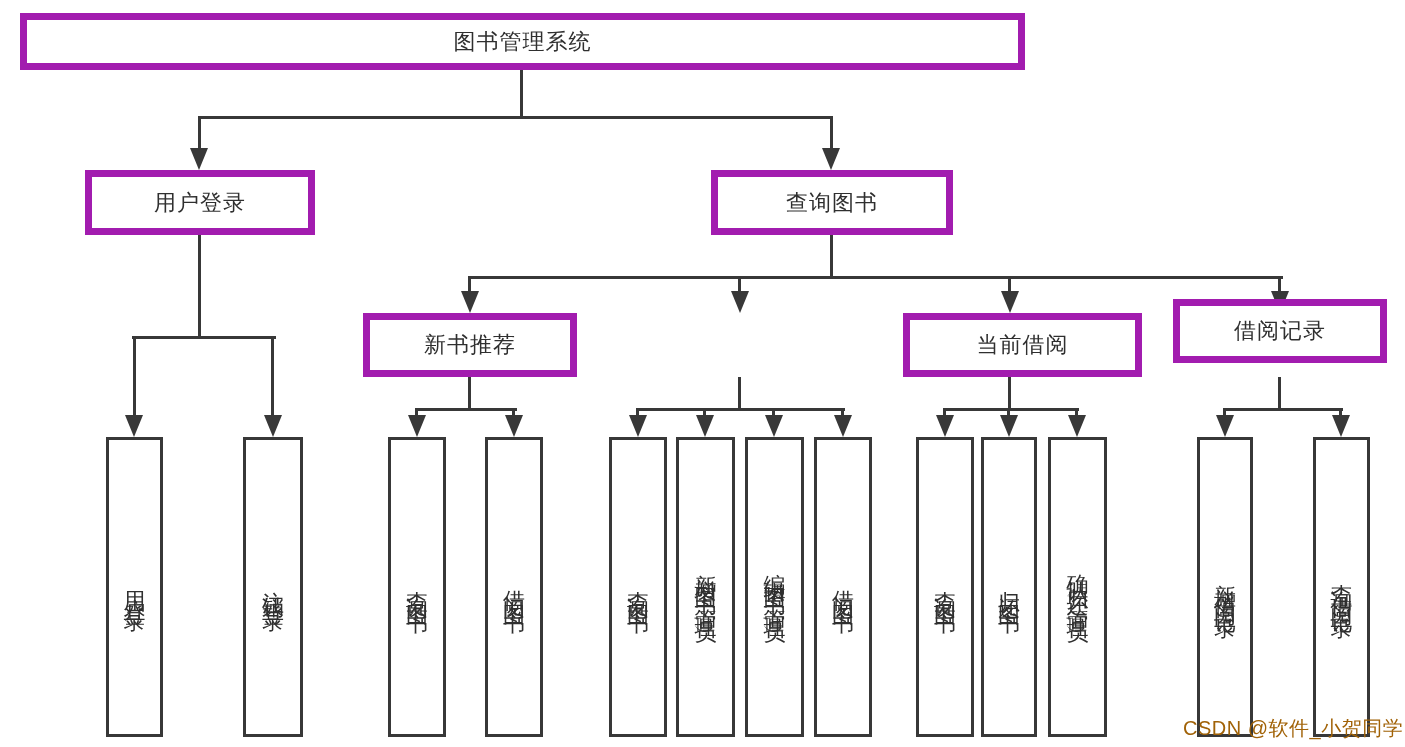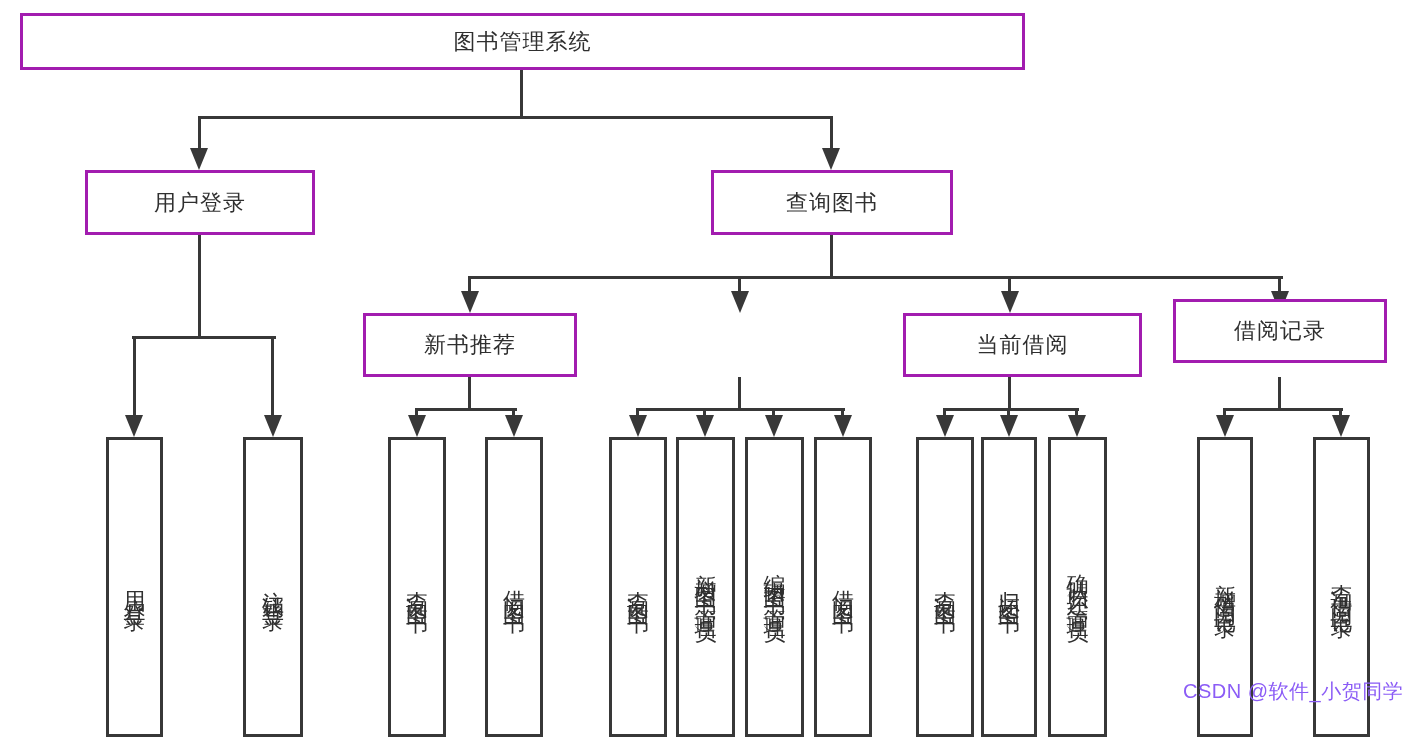--- a/index.html
+++ b/index.html
@@ -1,43 +1,43 @@
 <!DOCTYPE html>
 <html><head>
 <meta charset="utf-8">
 <style>
   html,body{margin:0;padding:0;background:#fff;}
   #canvas{
     position:relative;width:1405px;height:747px;background:#ffffff;
     font-family:"Liberation Sans",sans-serif;color:#2f2f2f;overflow:hidden;
   }
   .hbox{
-    position:absolute;box-sizing:border-box;border:3px solid #a21caf;background:#fff;
+    position:absolute;box-sizing:border-box;border:7px solid #a21caf;background:#fff;
     display:flex;align-items:center;justify-content:center;
     font-size:22px;letter-spacing:1px;white-space:nowrap;
   }
   .vbox{
     position:absolute;box-sizing:border-box;border:3px solid #383838;background:#fff;
     display:flex;align-items:center;justify-content:center;
     top:437px;height:300px;font-size:22px;
   }
   .vbox .lbl{
     writing-mode:vertical-lr;text-orientation:mixed;
     letter-spacing:7px;line-height:1;white-space:nowrap;
   }
   .v{position:absolute;width:3px;background:#383838;}
   .h{position:absolute;height:3px;background:#383838;}
   .arr{
     position:absolute;width:0;height:0;
     border-left:9px solid transparent;border-right:9px solid transparent;
     border-top:22px solid #383838;
   }
   .watermark{
-    position:absolute;left:1183px;top:678px;
-    font-size:20px;color:#8b5cf6;letter-spacing:0.5px;white-space:nowrap;
+    position:absolute;left:1183px;top:715px;
+    font-size:20px;color:#a16207;letter-spacing:0.5px;white-space:nowrap;
   }
 </style>
 </head>
 <body>
 
 <div id="canvas">
 
   <div class="v" style="left:520px;top:70px;height:49px;"></div>
   <div class="h" style="left:198px;top:116px;width:635px;"></div>
   <div class="v" style="left:198px;top:116px;height:34px;"></div>

